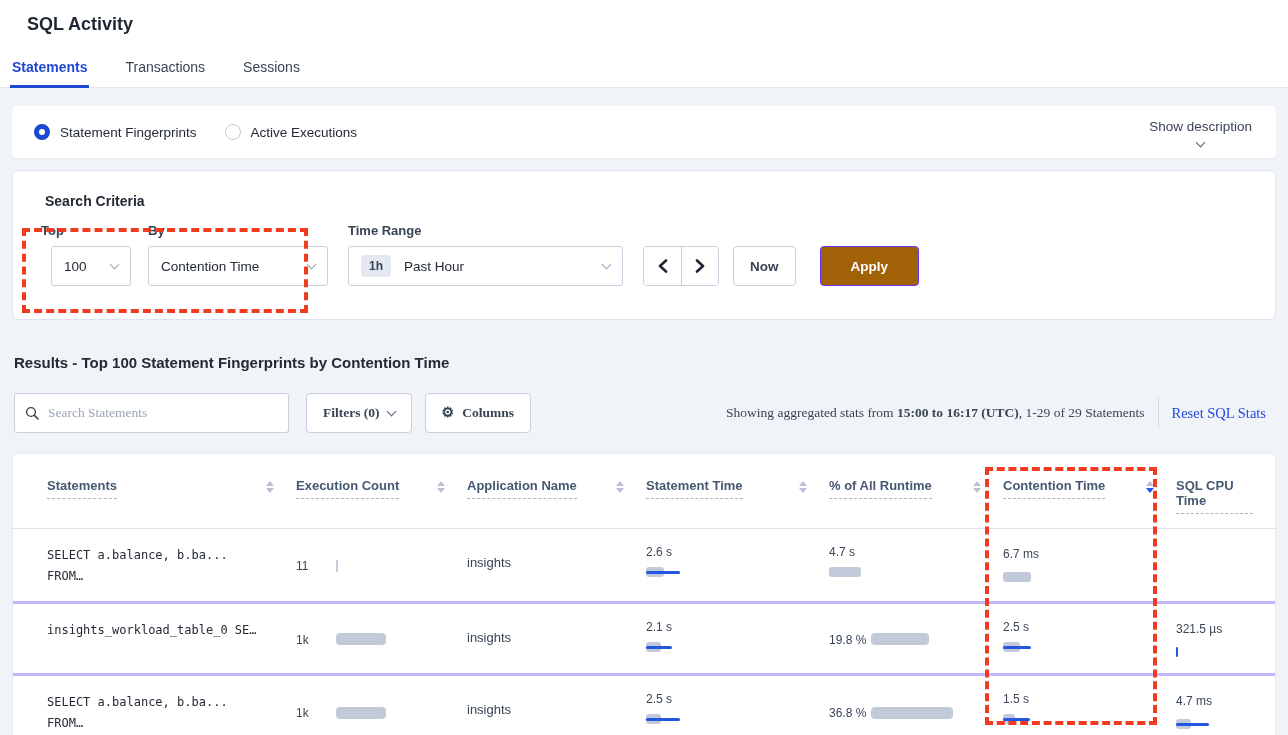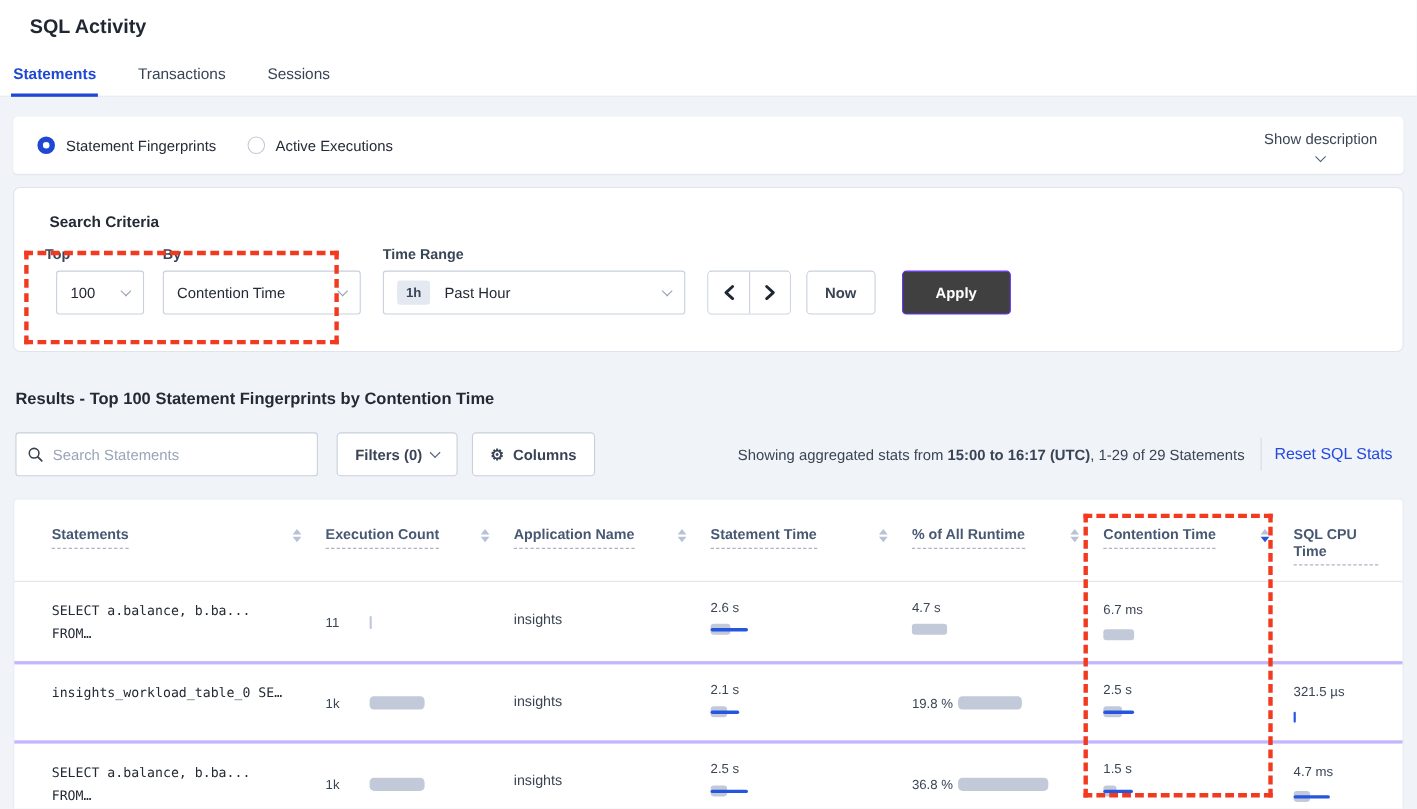--- a/index.html
+++ b/index.html
@@ -44,25 +44,25 @@
   .f-time { margin-left:20px; }
   .sel-time { width:275px; }
   .time-badge { background:#e4e9f1; border-radius:3px; font-size:12px; font-weight:bold; color:#394455;
     padding:4px 8px; margin-right:13px; }
   .nav-group { display:flex; margin-left:20px; border:1px solid #c8d0dd; border-radius:4px; overflow:hidden; height:40px; background:#fff; }
   .nav-btn { width:37px; display:flex; align-items:center; justify-content:center; cursor:pointer; background:#fff; border:none; }
   .nav-btn + .nav-btn { border-left:1px solid #c8d0dd; }
   .btn { height:40px; border:1px solid #c8d0dd; border-radius:4px; background:#fff; font-size:13.5px;
     font-weight:bold; color:#394455; padding:0 16px; cursor:pointer; font-family:inherit; }
   .btn-now { margin-left:14px; }
-  .btn-apply { margin-left:24px; background:#404040; border-color:#6933ff; color:#fff; padding:0 30px; }
+  .btn-apply { margin-left:24px; background:#a16207; border-color:#6933ff; color:#fff; padding:0 30px; }
 
   
   .results-heading { font-size:15px; font-weight:bold; color:#242a35; margin:34px 0 0 14px; }
-  .toolbar { display:flex; align-items:center; margin:22px 12px 0 14px; }
+  .toolbar { display:flex; align-items:center; margin:22px 12px 0 14px;font-family:Liberation Serif, serif; }
   .search-box { width:275px; height:40px; background:#fff; border:1px solid #c8d0dd; border-radius:3px;
     display:flex; align-items:center; padding:0 10px; gap:9px; }
   .search-box input { border:none; outline:none; font-size:13.5px; flex:1; color:#242a35;
     font-family:inherit; background:transparent; }
   .search-box input::placeholder { color:#9aa5b8; }
   .tool-btn { height:40px; display:flex; align-items:center; gap:8px; }
   .btn-filters { margin-left:17px; }
   .btn-columns { margin-left:13px; }
   .gear { font-size:14px; color:#394455; line-height:1; }
   .stats-text { margin-left:auto; font-size:13.5px; color:#394455; white-space:nowrap; }

